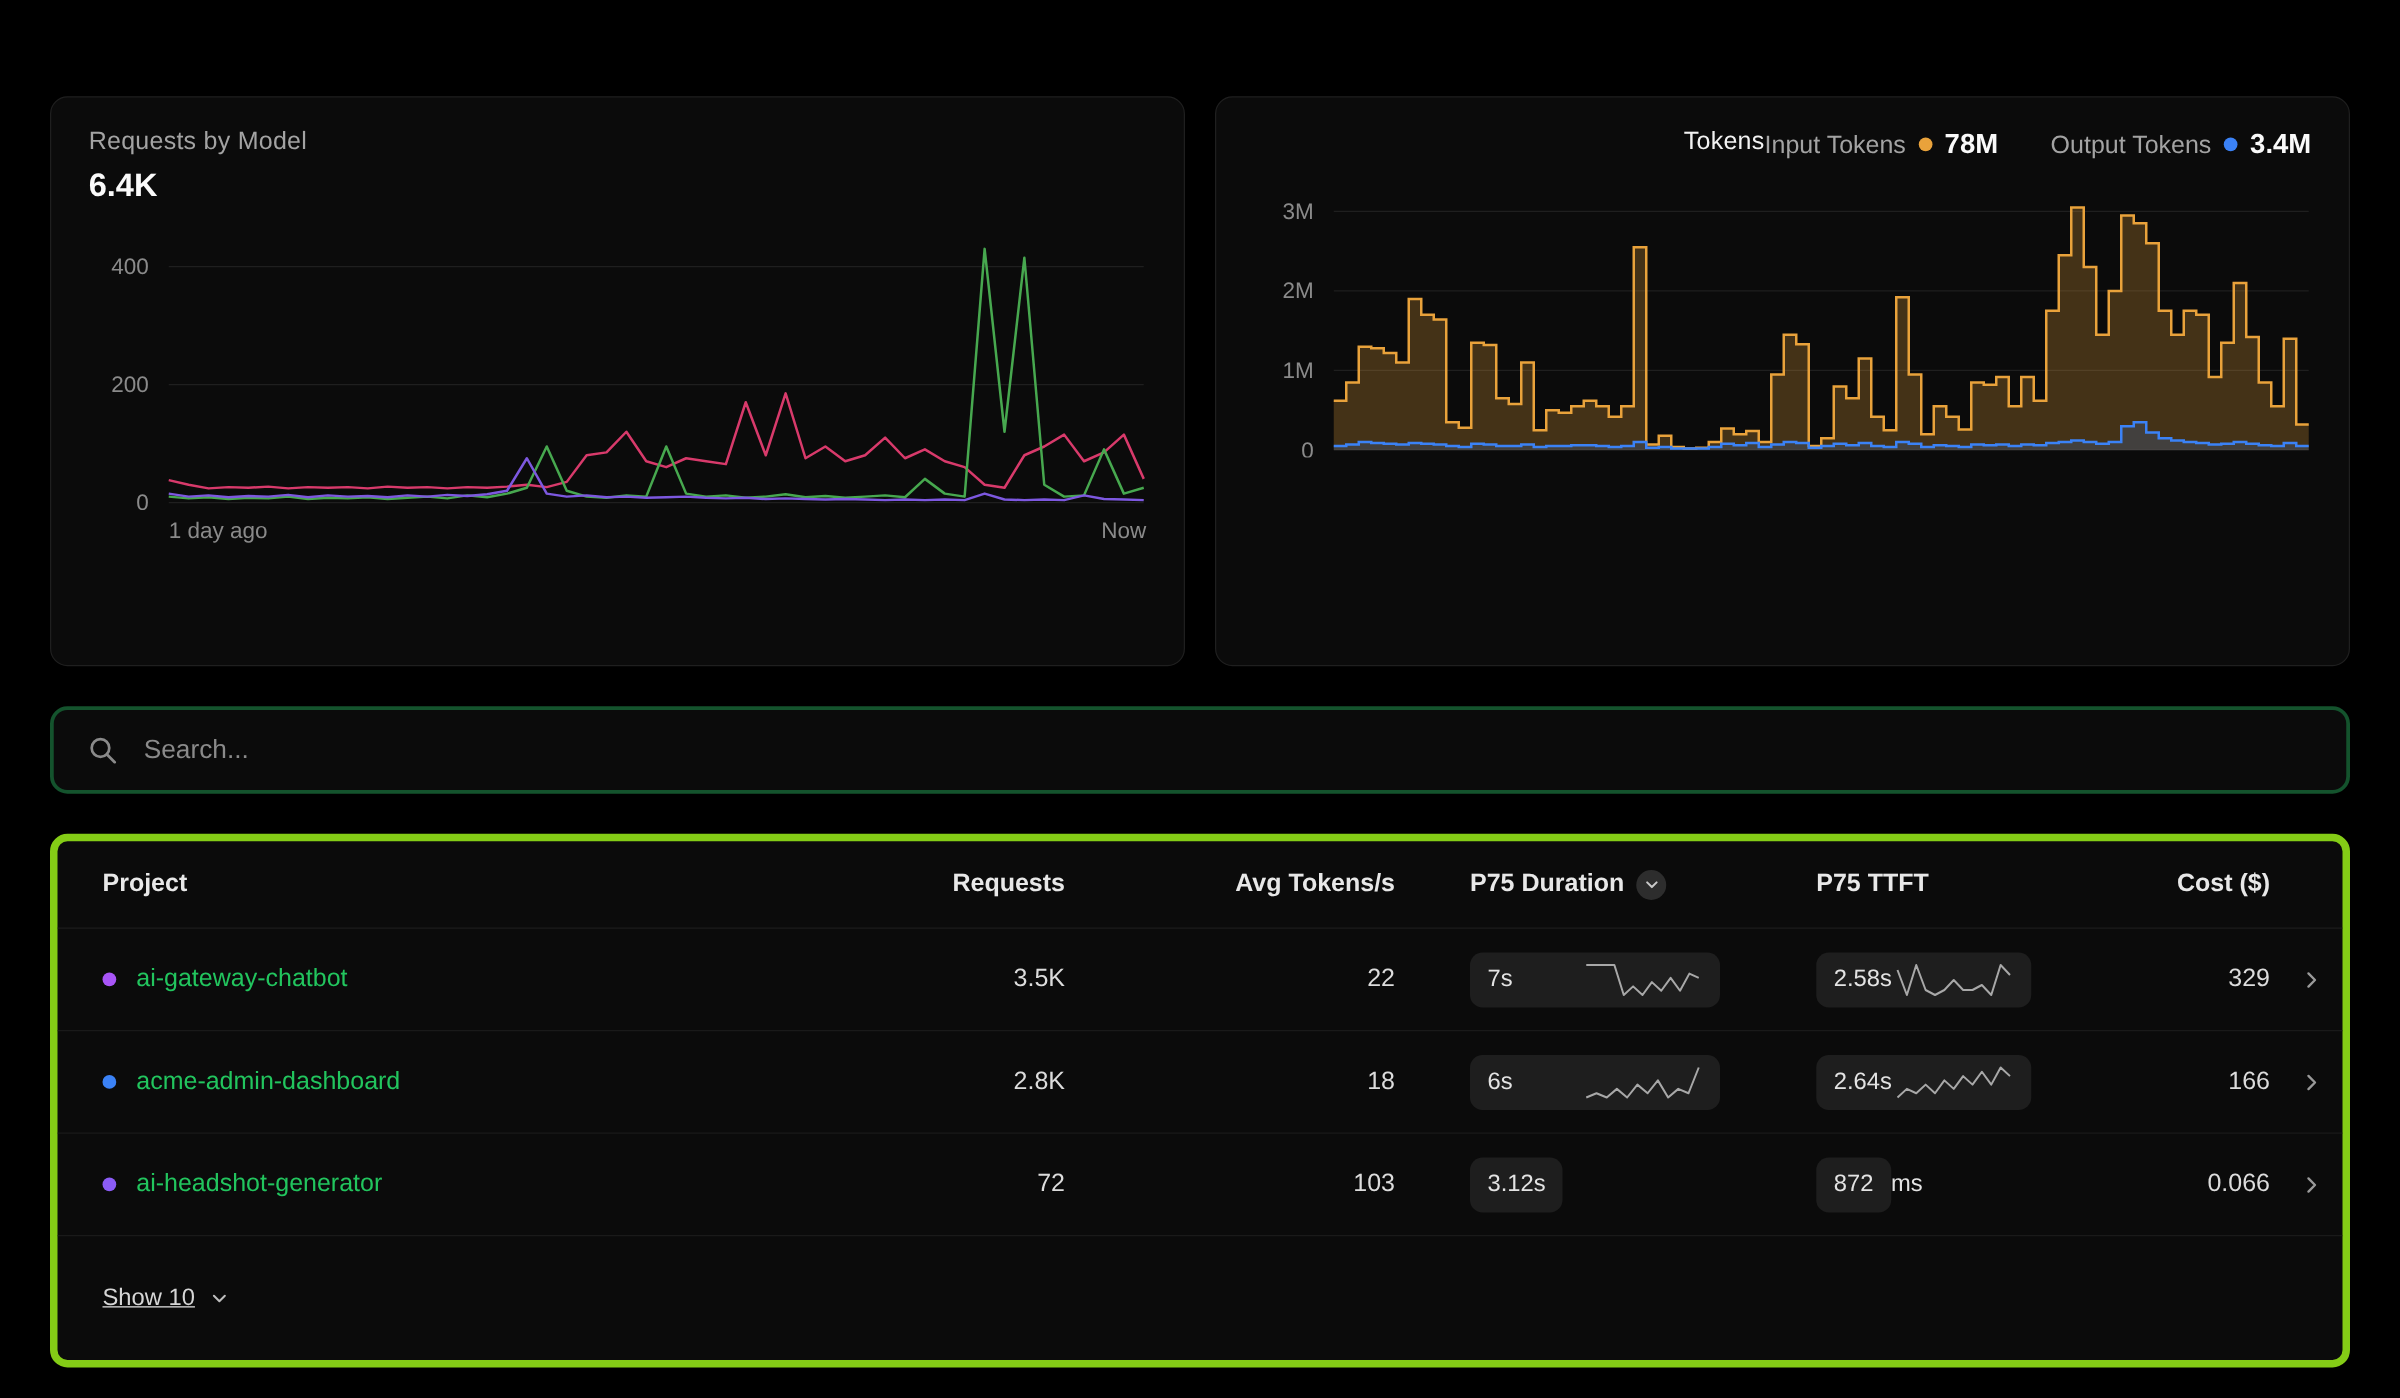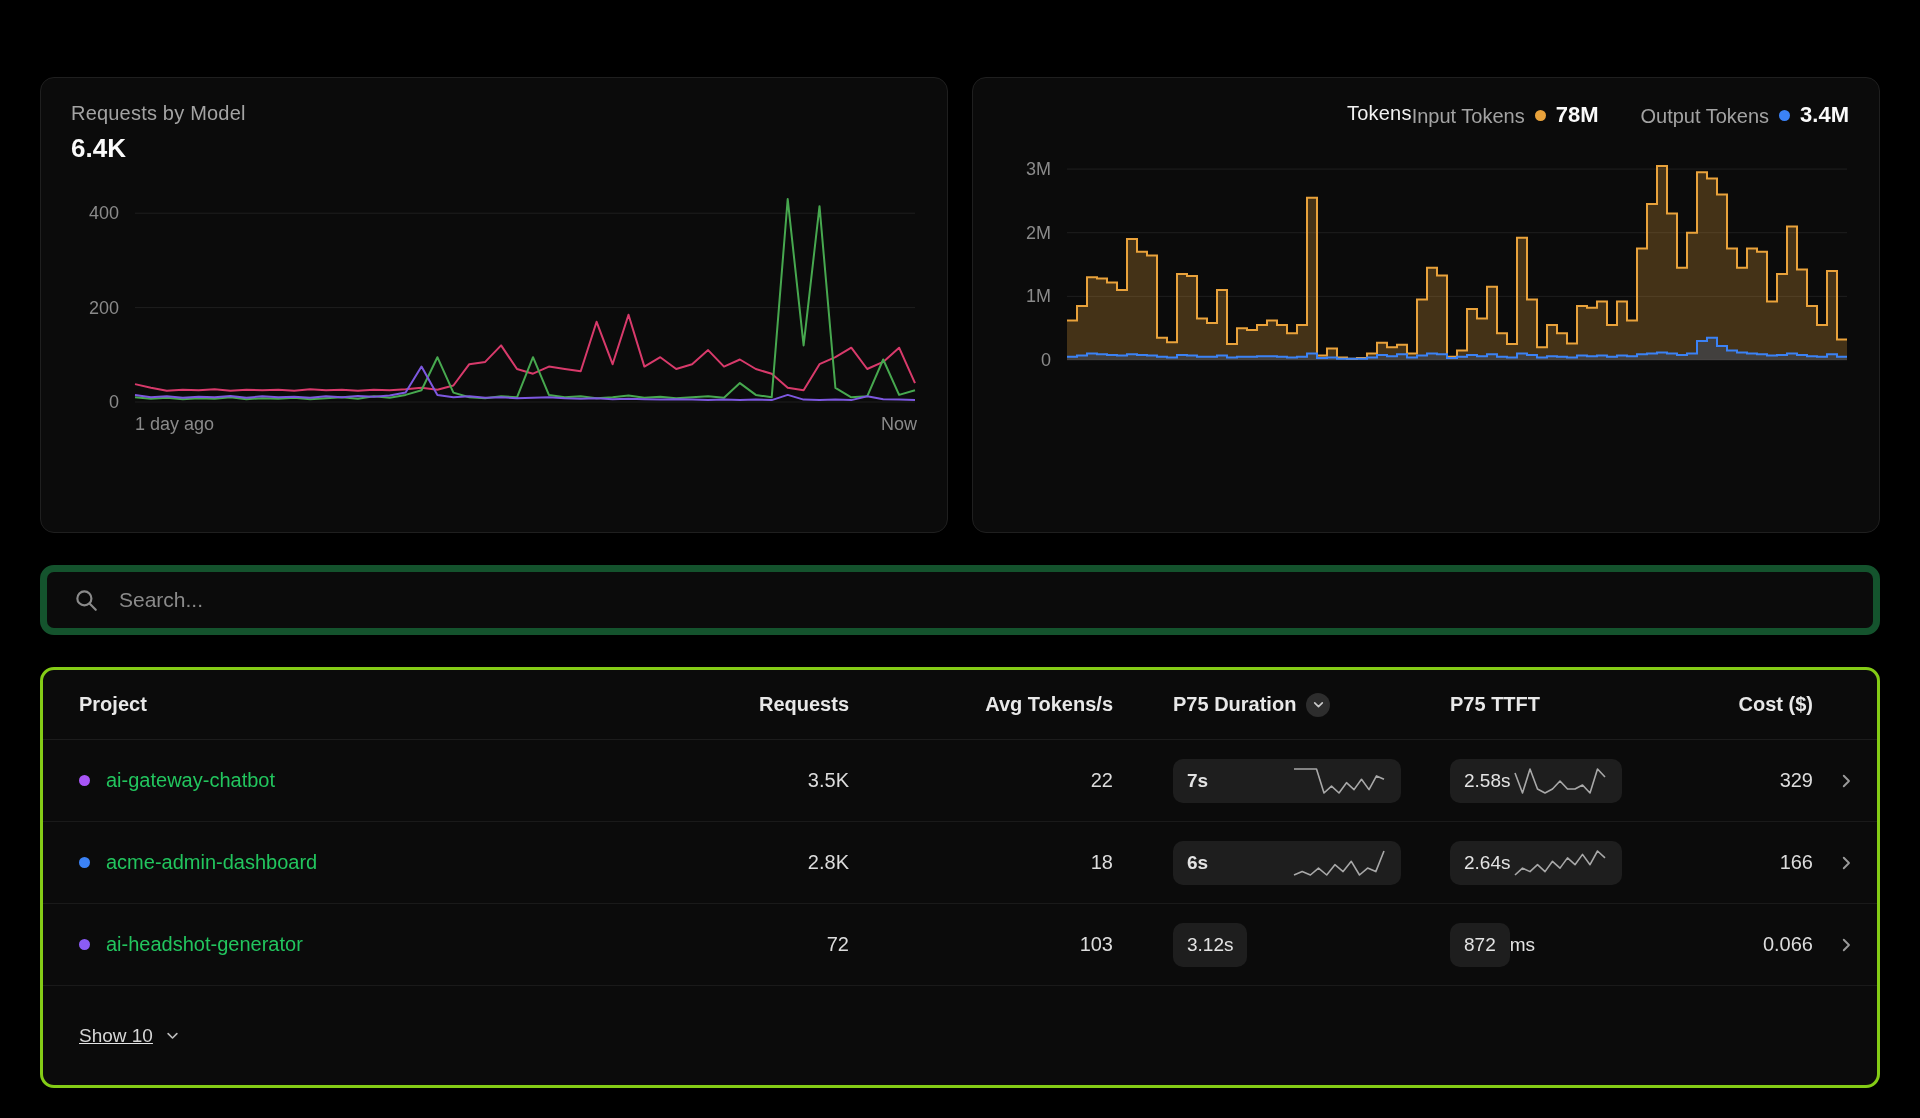--- a/index.html
+++ b/index.html
@@ -28,32 +28,32 @@
   .legend-label { font-size:20px; color:#a3a3a3; }
   .legend-value-row { display:flex; align-items:center; gap:10px; }
   .dot { width:11px; height:11px; border-radius:50%; display:inline-block; }
   .legend-value { font-size:22px; font-weight:700; color:#fafafa; }
   .chart-svg { width:100%; height:228px; display:block; margin-top:16px; }
   .chart-svg.tall { margin-top:10px; }
   .x-labels { display:flex; justify-content:space-between; margin:6px 0 0 64px; font-size:18px; color:#8a8a8a; }
 
   .search-bar {
     margin-top:32px; height:70px;
-    background:#0b0b0b; border:7px solid #14532d; border-radius:14px;
+    background:#0b0b0b; border:3px solid #14532d; border-radius:14px;
     display:flex; align-items:center; gap:20px; padding:0 26px;
   }
   .search-bar input {
     flex:1; background:transparent; border:none; outline:none;
     font-family:inherit; font-size:21px; color:#e5e5e5;
   }
   .search-bar input::placeholder { color:#8a8a8a; }
 
   .table-card {
     margin-top:32px;
-    background:#0b0b0b; border:3px solid #84cc16; border-radius:14px;
+    background:#0b0b0b; border:6px solid #84cc16; border-radius:14px;
     overflow:hidden;
   }
   .t-grid {
     display:grid;
     grid-template-columns:600px 170px 264px 337px 277px 86px 42px;
     align-items:center;
     padding:0 36px;
   }
   .t-head { height:70px; border-bottom:1px solid #1c1c1c; }
   .t-head > div { font-size:20px; font-weight:600; color:#e8e8e8; }
@@ -67,21 +67,21 @@
     width:24px; height:24px; border-radius:50%; background:#2d2d2d;
     display:inline-flex; align-items:center; justify-content:center;
   }
   .proj { display:flex; align-items:center; gap:16px; font-size:20px; color:#22c55e; }
   .num { font-size:20px; color:#dcdcdc; font-variant-numeric:tabular-nums; }
   .pill {
     background:#1e1e1e; border-radius:10px; height:44px;
     display:inline-flex; align-items:center; padding:0 14px;
     font-size:19px; color:#e3e3e3; white-space:nowrap;
   }
-  .pill.w200 { width:228px; justify-content:space-between;font-weight:bold; }
+  .pill.w200 { width:200px; justify-content:space-between; }
   .pill.w172 { width:172px; justify-content:space-between; }
   .cell-suffix { font-size:19px; color:#e3e3e3; }
   .spark { width:96px; height:32px; }
   .row-chevron { display:flex; justify-content:flex-end; color:#9a9a9a; }
 
   .t-footer { height:99px; display:flex; align-items:center; justify-content:space-between; padding:0 36px;text-decoration:underline; }
   .show-select { display:flex; align-items:center; gap:12px; font-size:19px; color:#d6d6d6; cursor:pointer; }
   .pager { display:flex; align-items:center; gap:14px; }
   .page-label { font-family:"DejaVu Sans Mono",monospace; font-size:18px; color:#cccccc; margin-right:16px; }
   .page-btn {

